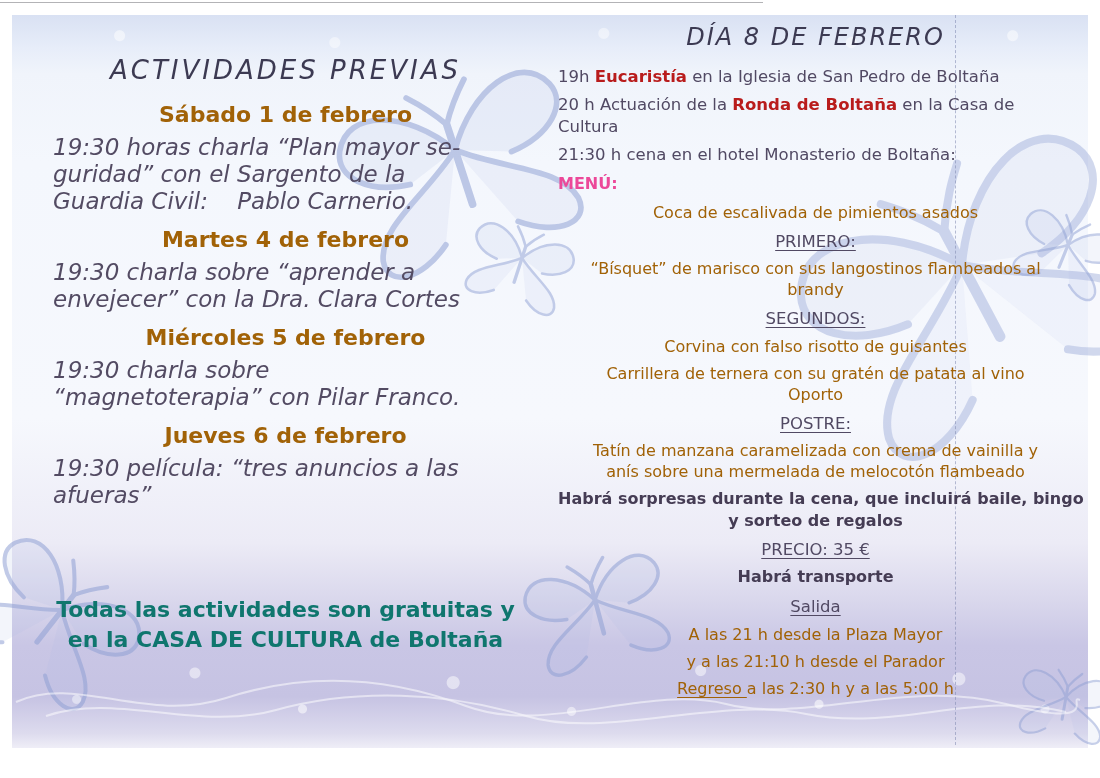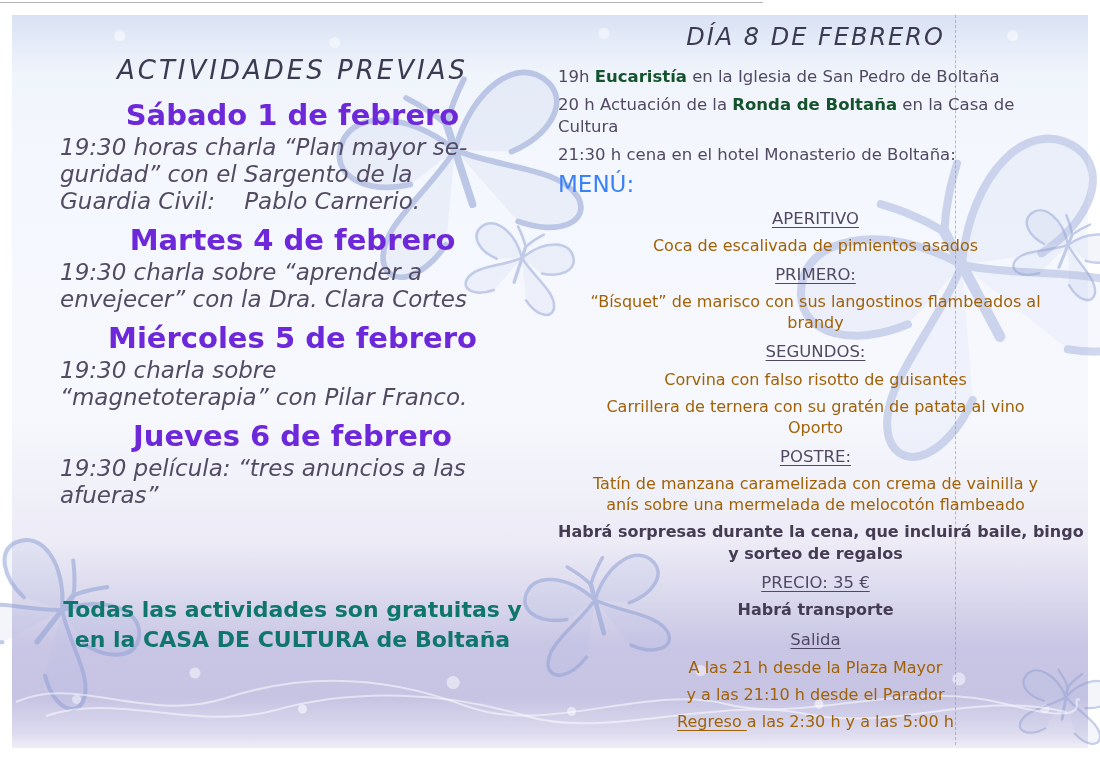--- a/index.html
+++ b/index.html
@@ -40,47 +40,47 @@
       radial-gradient(circle 8px at 93% 45%, rgba(255,255,255,.5) 0 5px, transparent 6px);
   }
   .decor-svg{position:absolute;left:0;top:0;pointer-events:none;}
   .scan-topline{position:absolute;left:0;top:2px;width:763px;height:1px;background:#b3b3b6;}
   .fold-line{
     position:absolute;left:955px;top:15px;height:730px;width:0;
     border-left:1px dashed rgba(125,135,175,.55);
   }
 
   
-  .col-left{position:absolute;left:60px;top:54px;width:465px;}
+  .col-left{position:absolute;left:53px;top:54px;width:465px;}
   .script-title{
     margin:0;font-weight:400;font-style:italic;
     font-size:26px;line-height:32px;letter-spacing:3px;
     color:#3c3a52;text-align:center;
   }
   .col-left .script-title{margin-bottom:16px;}
   .event-date{
-    font-weight:bold;font-size:29px;line-height:26px;text-align:center;
-    color:#6d28d9;margin:12px 0 6px 0;
+    font-weight:bold;font-size:22px;line-height:26px;text-align:center;
+    color:#a16207;margin:12px 0 6px 0;
   }
   .event-desc{
     font-size:23px;line-height:27px;white-space:pre;color:#534b63;font-style:italic;
   }
   .left-footer{
     margin-top:86px;font-weight:bold;font-size:22px;line-height:30px;
     text-align:center;white-space:pre;color:#0f766e;
   }
 
   
   .col-right{position:absolute;left:558px;top:20px;width:515px;}
   .col-right .script-title{font-size:24px;line-height:30px;letter-spacing:2px;margin:2px 0 14px 0;}
   .sched{
     margin:0 0 6px 0;font-size:16.5px;line-height:22px;white-space:pre-wrap;color:#514963;
   }
-  .sched b{color:#14532d;}
-  .menu-label{font-weight:normal;font-size:23px;line-height:24px;margin-top:3px;color:#3b82f6;}
+  .sched b{color:#b91c1c;}
+  .menu-label{font-weight:bold;font-size:16px;line-height:24px;margin-top:3px;color:#ec4899;}
   .menu-h{
     text-align:center;font-size:16.5px;line-height:21px;
     text-decoration:underline;text-underline-offset:3px;
     margin:8px 0 0 0;color:#514963;
   }
   .dish{
     text-align:center;font-size:16px;line-height:21px;white-space:pre;
     margin:6px 0 0 0;color:#a16207;
   }
   .note-bold{
@@ -162,21 +162,20 @@
   <section class="col-right">
     <h1 class="script-title">DÍA 8 DE FEBRERO</h1>
 
     <p class="sched"><span>19h </span><b>Eucaristía</b><span> en la Iglesia de San Pedro de Boltaña</span></p>
     <p class="sched"><span>20 h Actuación de la </span><b>Ronda de Boltaña</b><span> en la Casa de
 Cultura</span></p>
     <p class="sched"><span>21:30 h cena en el hotel Monasterio de Boltaña:</span><b></b><span></span></p>
 
     <div class="menu-label">MENÚ:</div>
 
-    <div class="menu-h m-ap">APERITIVO</div>
     <div class="dish">Coca de escalivada de pimientos asados</div>
 
     <div class="menu-h">PRIMERO:</div>
     <div class="dish">“Bísquet” de marisco con sus langostinos flambeados al
 brandy</div>
 
     <div class="menu-h m-sm">SEGUNDOS:</div>
     <div class="dish m-md">Corvina con falso risotto de guisantes</div>
     <div class="dish">Carrillera de ternera con su gratén de patata al vino
 Oporto</div>

